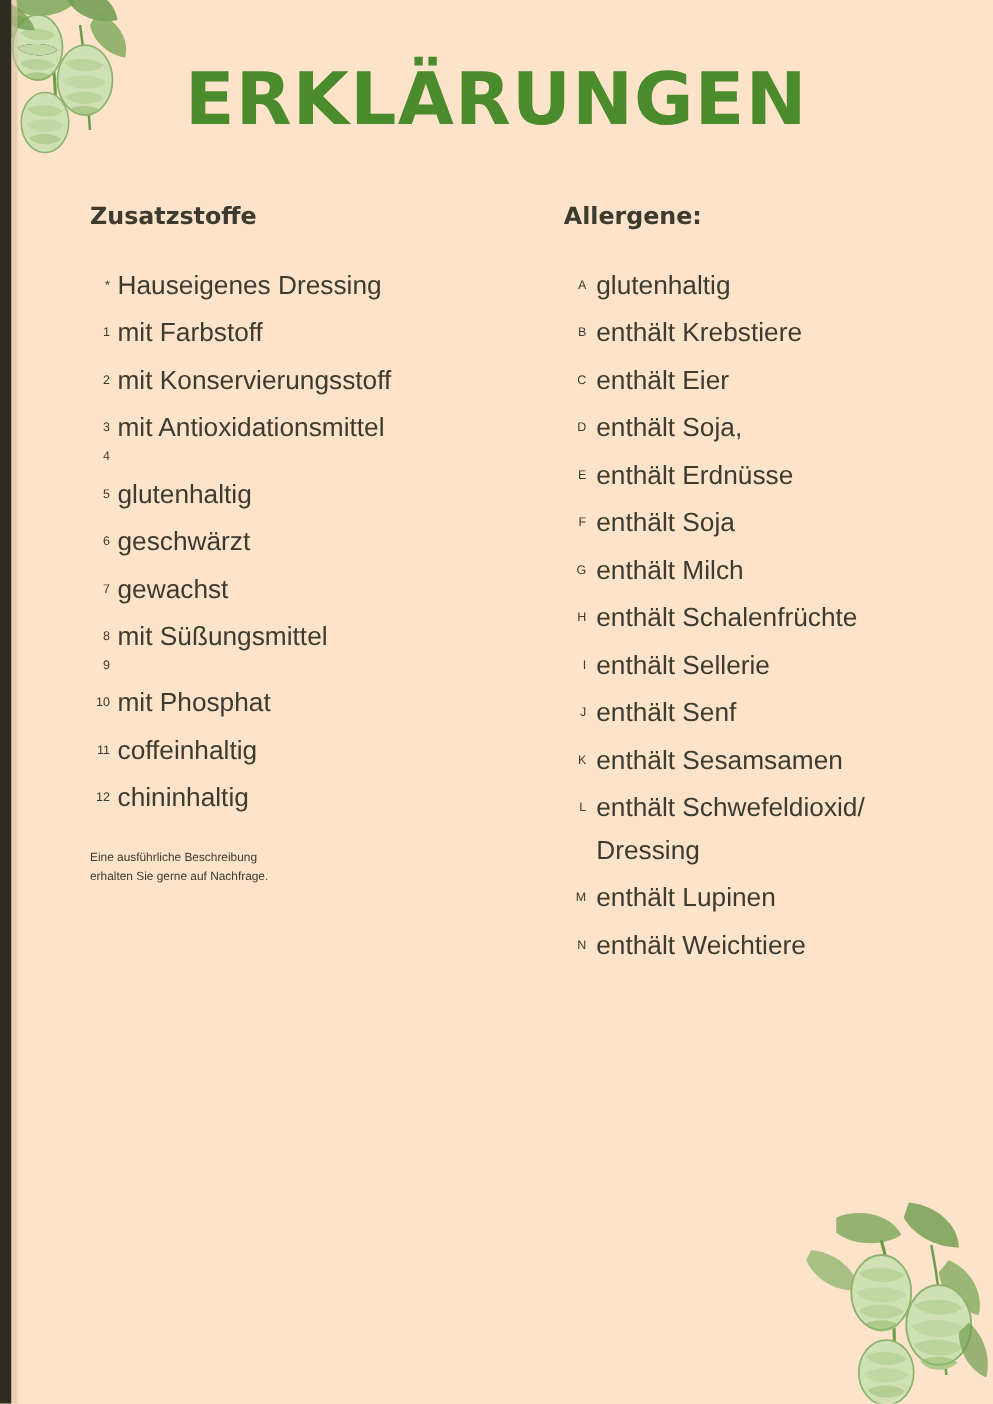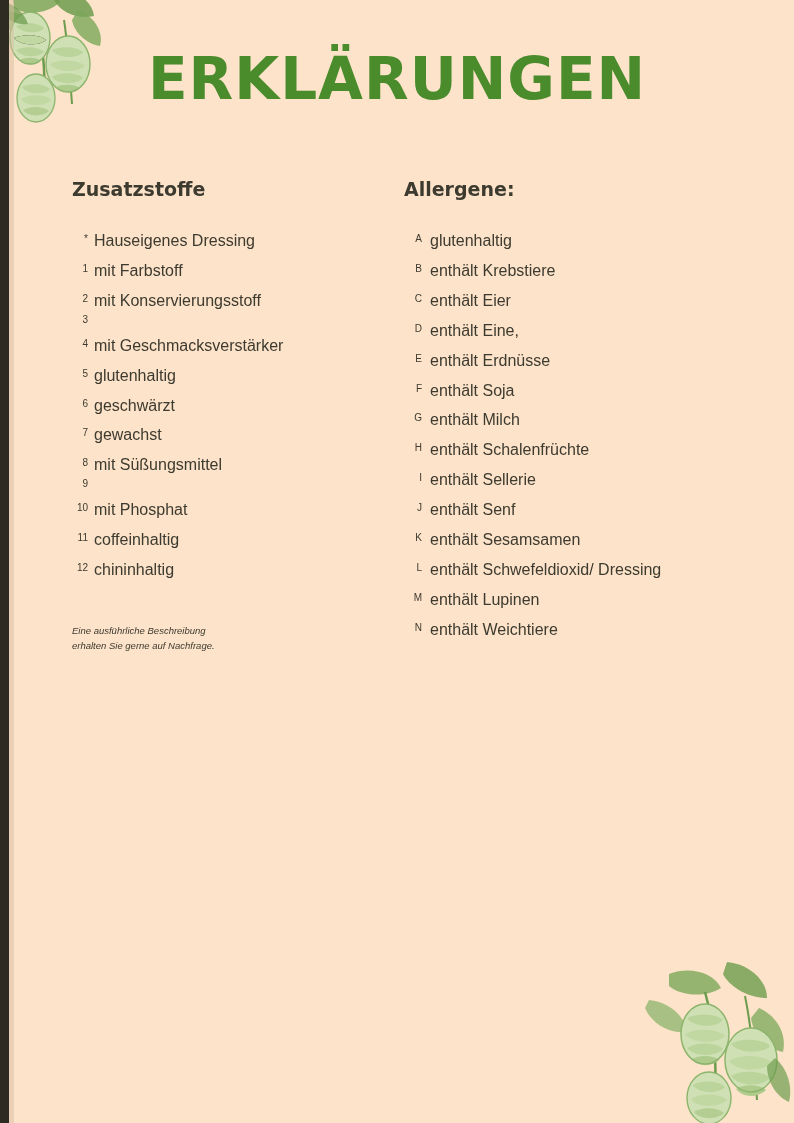--- a/index.html
+++ b/index.html
@@ -58,28 +58,28 @@
     letter-spacing: 1px;
     color: #4a8b2c;
     font-family: "DejaVu Sans", sans-serif;
     z-index: 2;
     line-height: 1;
   }
 
   
   .content {
     position: absolute;
-    top: 178px;
+    top: 162px;
     left: 72px;
     right: 48px;
     display: flex;
     z-index: 2;
   }
   .col-left { width: 332px; }
-  .col-right { flex: 1; }
+  .col-right { flex: 1; margin-left: 47px; }
 
   .col-heading {
     font-size: 19px;
     font-weight: bold;
     color: #3d3a2f;
     margin: 0 0 28px 0;
     font-family: "DejaVu Sans", sans-serif;
   }
 
   ul.items {
@@ -97,35 +97,34 @@
     color: #3d3a2f;
     width: 22px;
     flex: 0 0 22px;
     text-align: right;
     padding-right: 6px;
     position: relative;
     top: -4px;
     font-family: "Liberation Sans", sans-serif;
   }
   .item-text {
-    font-size: 16px;
+    font-size: 21px;
     color: #3d3a2f;
     line-height: 1.62;
     font-family: "Liberation Sans", sans-serif;
   }
 
   .col-right .marker { width: 26px; flex: 0 0 26px; padding-right: 8px; }
 
   .footnote {
-    margin-top: 41px;
+    margin-top: 24px;
     font-size: 9.5px;
     line-height: 1.55;
     color: #3d3a2f;
     max-width: 220px;
-    font-style: italic;
   }
 </style>
 </head>
 <body style="background: rgb(252, 227, 201);">
 
 <div class="edge-strip"></div>
 <div class="edge-strip-inner"></div>
 
 <svg class="hops-top-left" viewBox="0 0 130 175" aria-hidden="true">
   <g>
@@ -215,24 +214,24 @@
       <li>
           <span class="marker">1</span>
           <span class="item-text">mit Farbstoff</span>
         </li>
       <li>
           <span class="marker">2</span>
           <span class="item-text">mit Konservierungsstoff</span>
         </li>
       <li>
           <span class="marker">3</span>
+          <span class="item-text">mit Antioxidationsmittel</span>
         </li>
       <li>
           <span class="marker">4</span>
-          <span class="item-text">mit Geschmacksverstärker</span>
         </li>
       <li>
           <span class="marker">5</span>
           <span class="item-text">glutenhaltig</span>
         </li>
       <li>
           <span class="marker">6</span>
           <span class="item-text">geschwärzt</span>
         </li>
       <li>
@@ -275,21 +274,21 @@
       <li>
           <span class="marker">B</span>
           <span class="item-text">enthält Krebstiere</span>
         </li>
       <li>
           <span class="marker">C</span>
           <span class="item-text">enthält Eier</span>
         </li>
       <li>
           <span class="marker">D</span>
-          <span class="item-text">enthält Eine,</span>
+          <span class="item-text">enthält Soja,</span>
         </li>
       <li>
           <span class="marker">E</span>
           <span class="item-text">enthält Erdnüsse</span>
         </li>
       <li>
           <span class="marker">F</span>
           <span class="item-text">enthält Soja</span>
         </li>
       <li>

